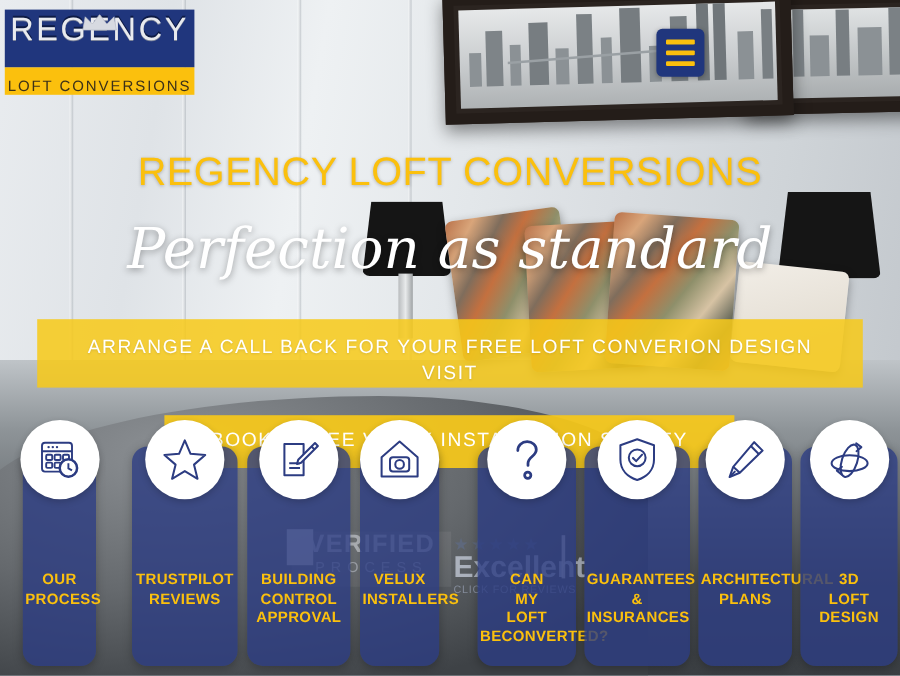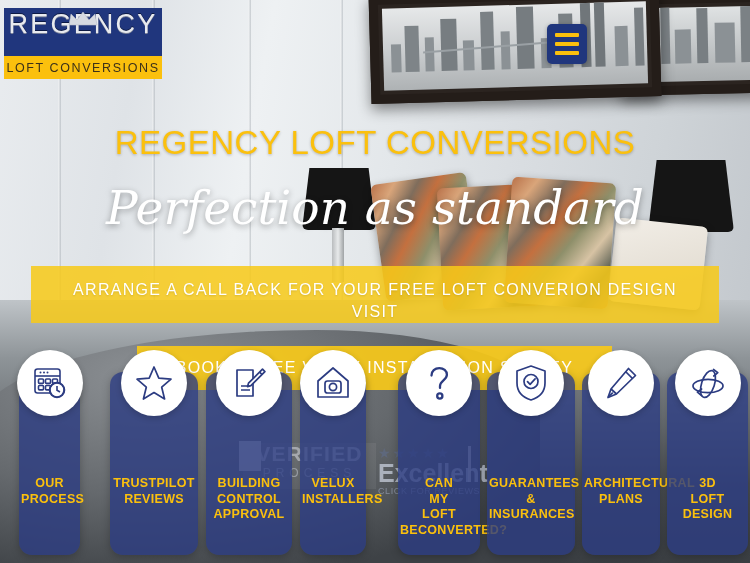--- a/index.html
+++ b/index.html
@@ -78,21 +78,21 @@
     background:#20367d; height:48px; position:relative;
     display:flex; align-items:flex-end; justify-content:center; padding-bottom:16px;
   }
   .logo-word{
     color:#e8eaef; font-size:27px; letter-spacing:2.2px; font-weight:400;
     font-family:"Liberation Sans", sans-serif;
     text-shadow:0 1px 0 #7d8499, 0 -1px 0 #0d1a44;
   }
   .crown{ position:absolute; top:4px; left:50%; transform:translateX(-50%); }
   .logo-bot{
-    background:#fbc00d; height:23px; display:flex; align-items:center; justify-content:center;
+    background:#fbc00d; height:23px; display:flex; align-items:flex-end; justify-content:center;
   }
   .logo-sub{
     color:#3c3119; font-size:12.5px; letter-spacing:1.6px; font-weight:400;
   }
 
   
   .burger{
     position:absolute; right:163px; top:24px; width:40px; height:40px;
     background:#20367d; border-radius:5px; z-index:30;
     display:flex; flex-direction:column; justify-content:center; align-items:center; gap:5px;

